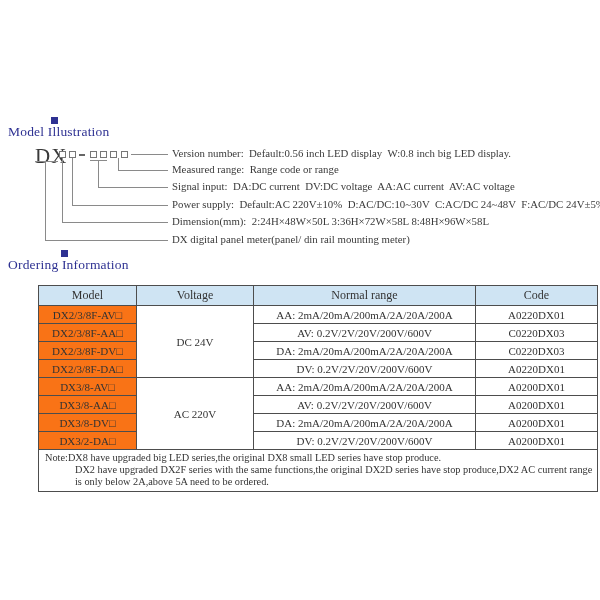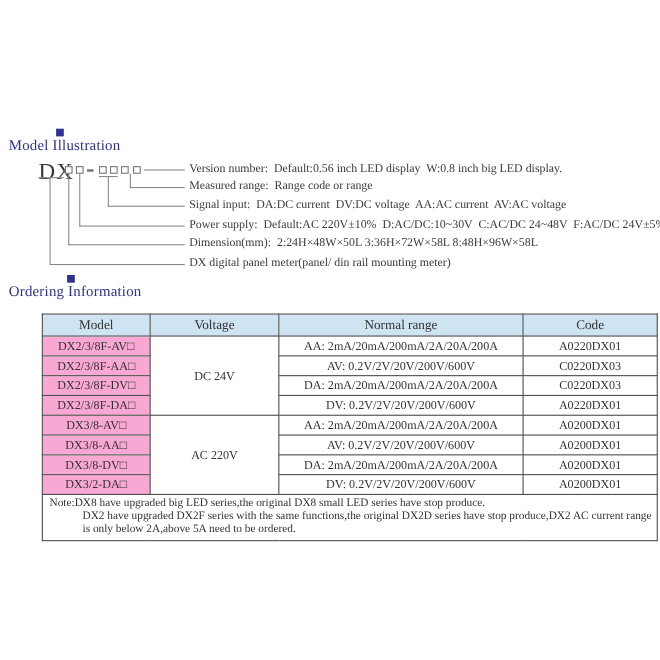--- a/index.html
+++ b/index.html
@@ -28,21 +28,21 @@
     position:absolute;left:38px;top:285px;width:559px;
     border-collapse:collapse;table-layout:fixed;
     font-size:11px;color:#333;
   }
   .ord-table th,.ord-table td{
     border:1px solid #4d4d4d;text-align:center;vertical-align:middle;
     padding:0;overflow:hidden;white-space:nowrap;
   }
   .ord-table thead th{height:19px;background:#cfe4f3;font-weight:normal;font-size:12px;}
   .ord-table tbody td{height:17px;}
-  .ord-table td.model-cell{background:#f9a8d4;}
+  .ord-table td.model-cell{background:#f97316;}
   .col-model{width:98px;}.col-voltage{width:117px;}.col-range{width:222px;}.col-code{width:122px;}
   .note-cell{text-align:left !important;padding:2px 4px 3px 6px !important;height:auto !important;}
   .note-line{font-size:10.3px;line-height:12px;white-space:nowrap;}
   .note-line.indent{padding-left:30px;}
 </style>
 </head>
 <body>
 
 <div class="page">
 

